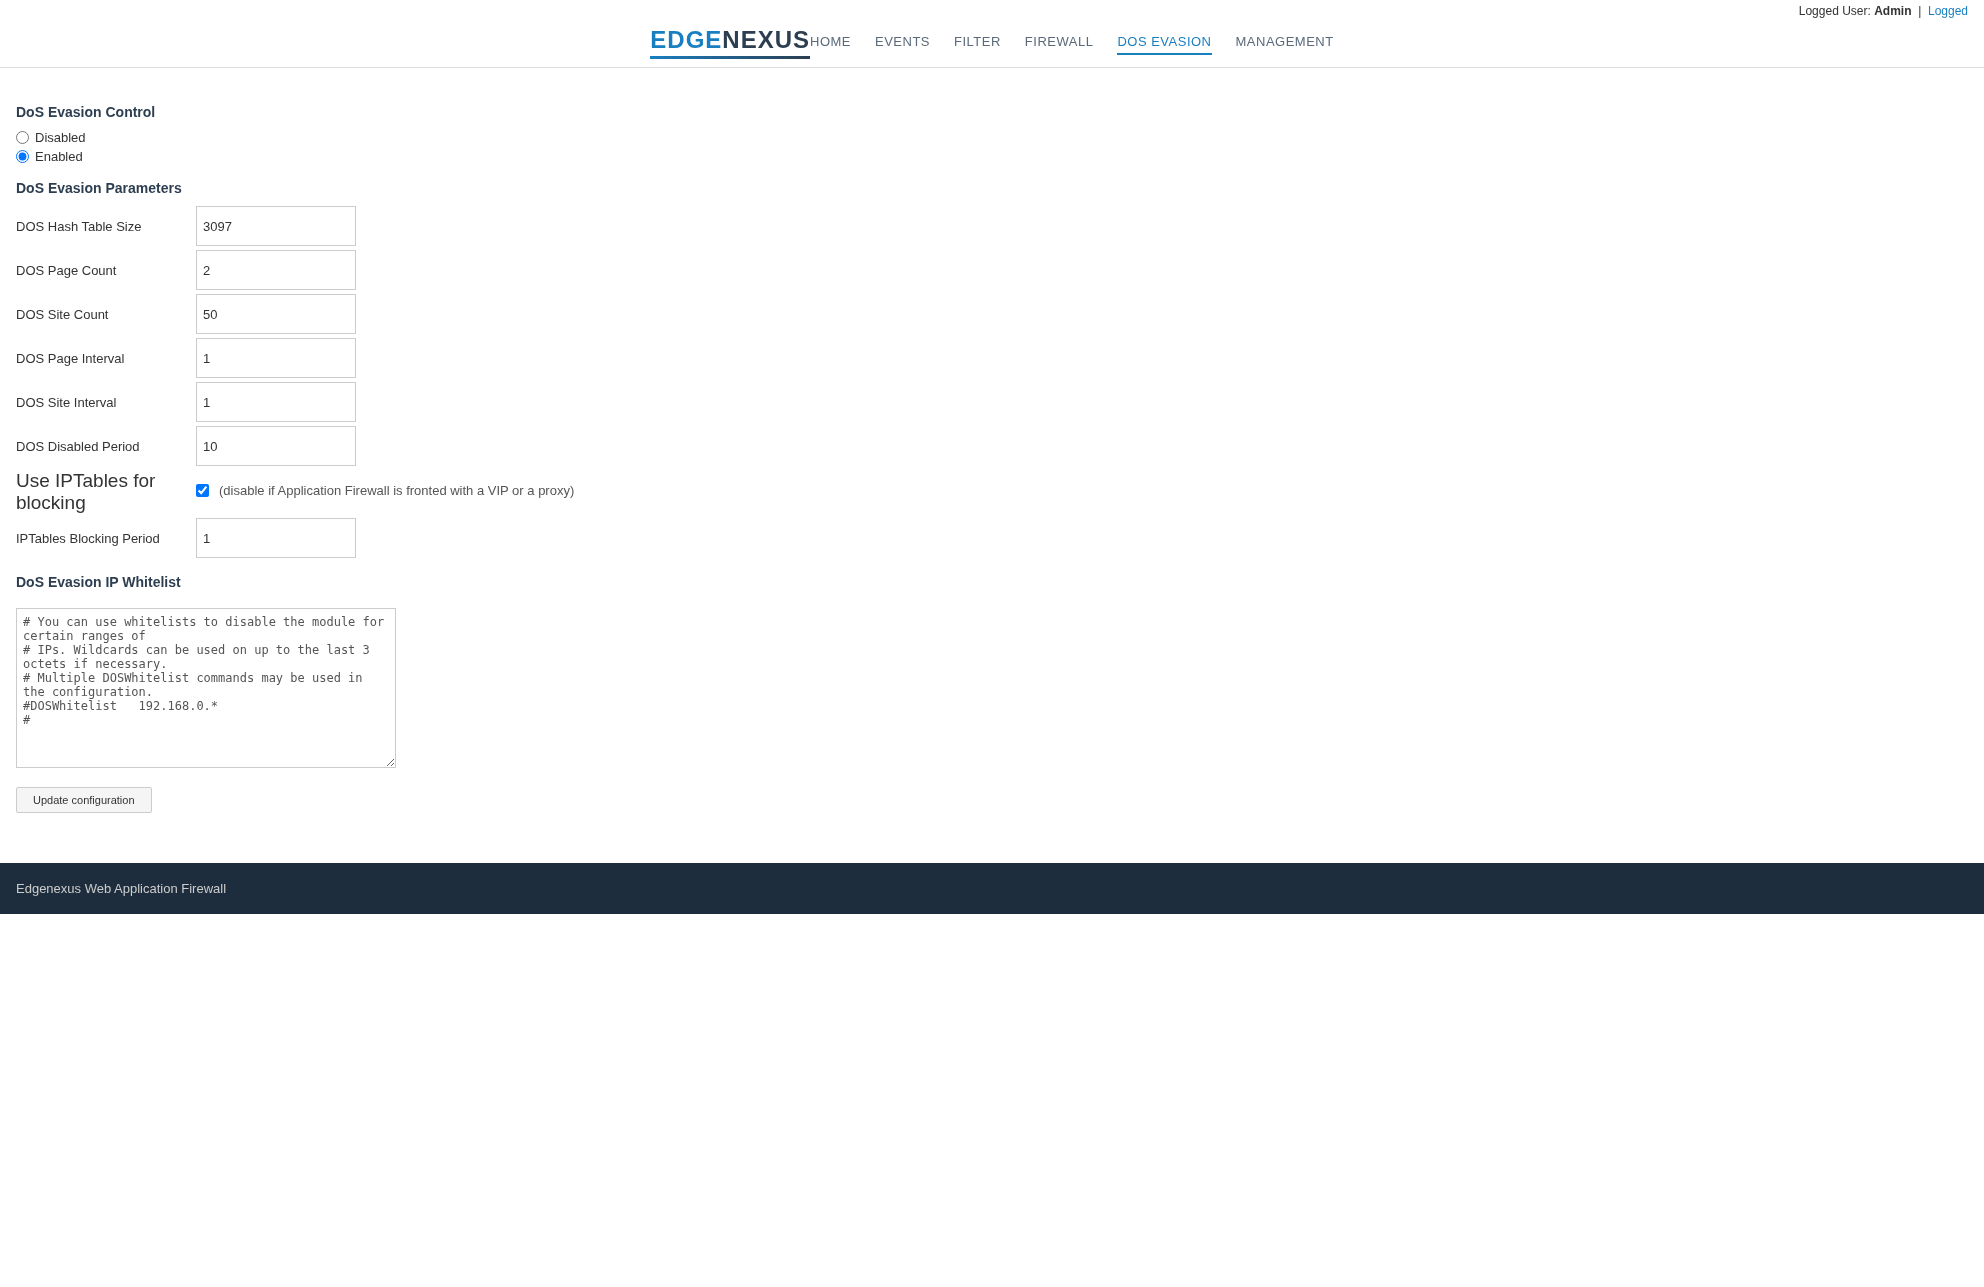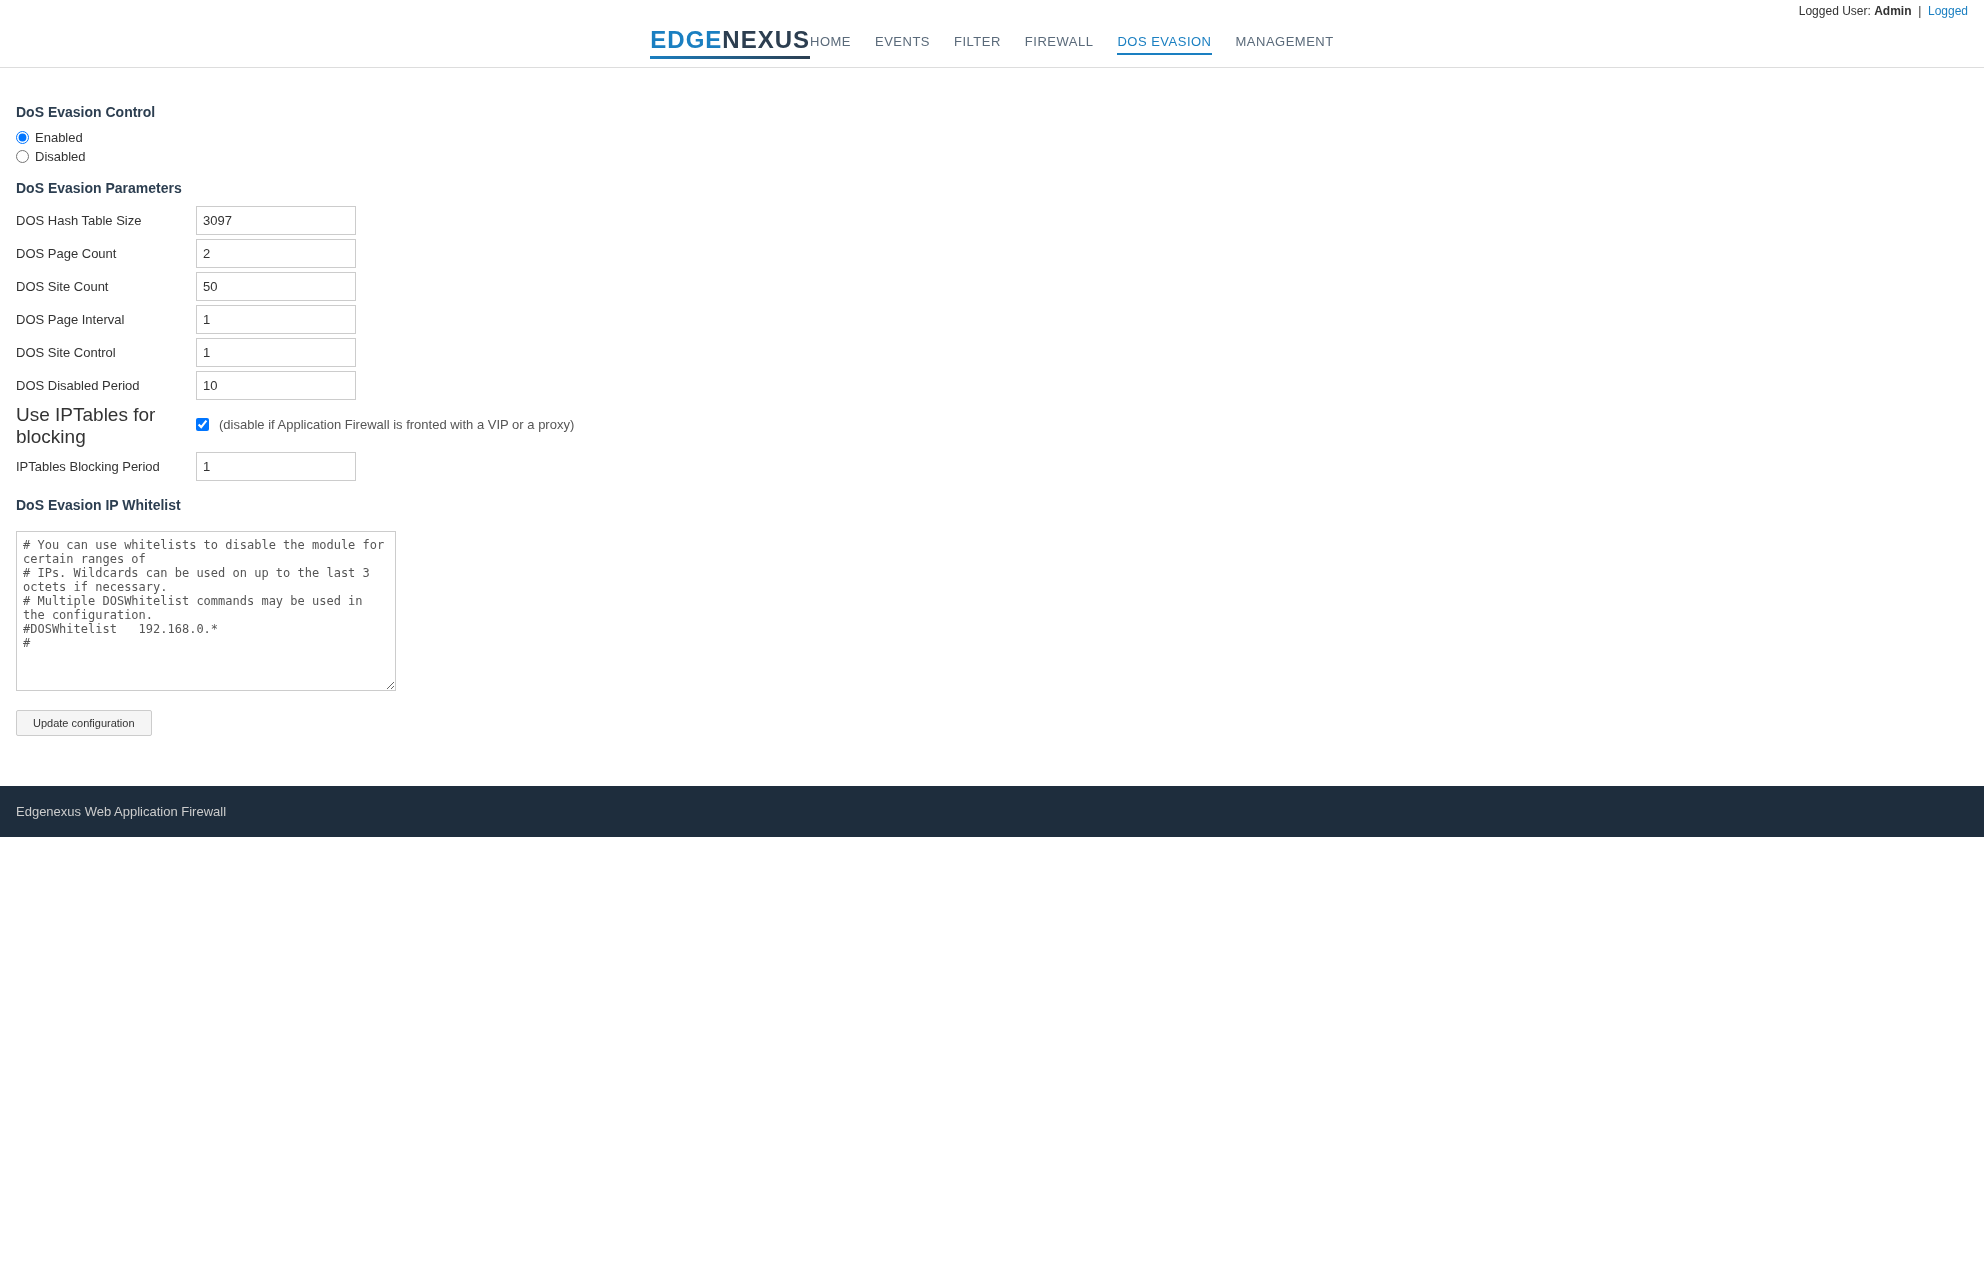--- a/index.html
+++ b/index.html
@@ -120,21 +120,21 @@
 
     .param-label {
       width: 180px;
       font-size: 13px;
       color: #333;
       flex-shrink: 0;
     }
 
     .param-input {
       width: 160px;
-      height: 29px;
+      height: 40px;
       border: 1px solid #ccc;
       padding: 2px 6px;
       font-size: 13px;
       color: #333;
       background: #fff;
     }
 
     .checkbox-row {
       display: flex;
       align-items: center;
@@ -230,27 +230,27 @@
 </div>
 
 <div class="main-content">
 
   
   <div>
     <div class="section-title">DoS Evasion Control</div>
 
     <div class="radio-group">
       <label class="radio-label">
+        <input type="radio" name="evasion-control" style="">
+        <span>Disabled</span>
+      </label>
+      <label class="radio-label">
         <input type="radio" name="evasion-control" checked="" style="">
         <span>Enabled</span>
       </label>
-      <label class="radio-label">
-        <input type="radio" name="evasion-control" style="">
-        <span>Disabled</span>
-      </label>
     </div>
   </div>
 
   
   <div>
     <div class="section-title">DoS Evasion Parameters</div>
 
     <div class="params-table">
 
       <div class="param-row">
@@ -267,21 +267,21 @@
         <span class="param-label">DOS Site Count</span>
         <input type="text" class="param-input" value="50" style="">
       </div>
 
       <div class="param-row">
         <span class="param-label">DOS Page Interval</span>
         <input type="text" class="param-input" value="1" style="">
       </div>
 
       <div class="param-row">
-        <span class="param-label">DOS Site Control</span>
+        <span class="param-label">DOS Site Interval</span>
         <input type="text" class="param-input" value="1" style="">
       </div>
 
       <div class="param-row">
         <span class="param-label">DOS Disabled Period</span>
         <input type="text" class="param-input" value="10" style="">
       </div>
 
       <div class="param-row">
         <span class="param-label checkbox-label">Use IPTables for blocking</span>

